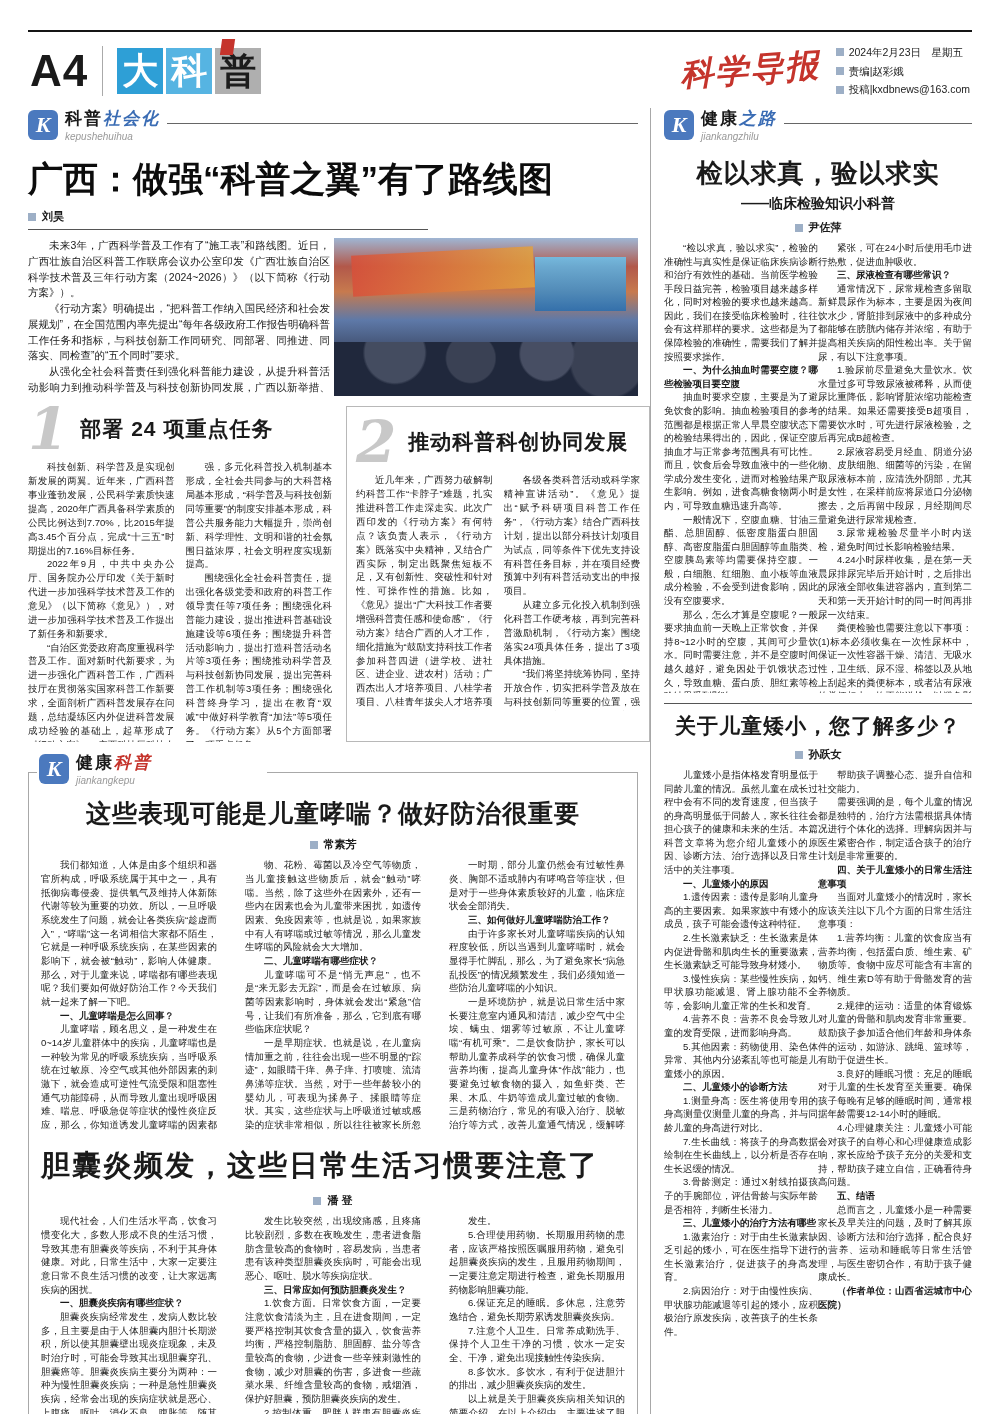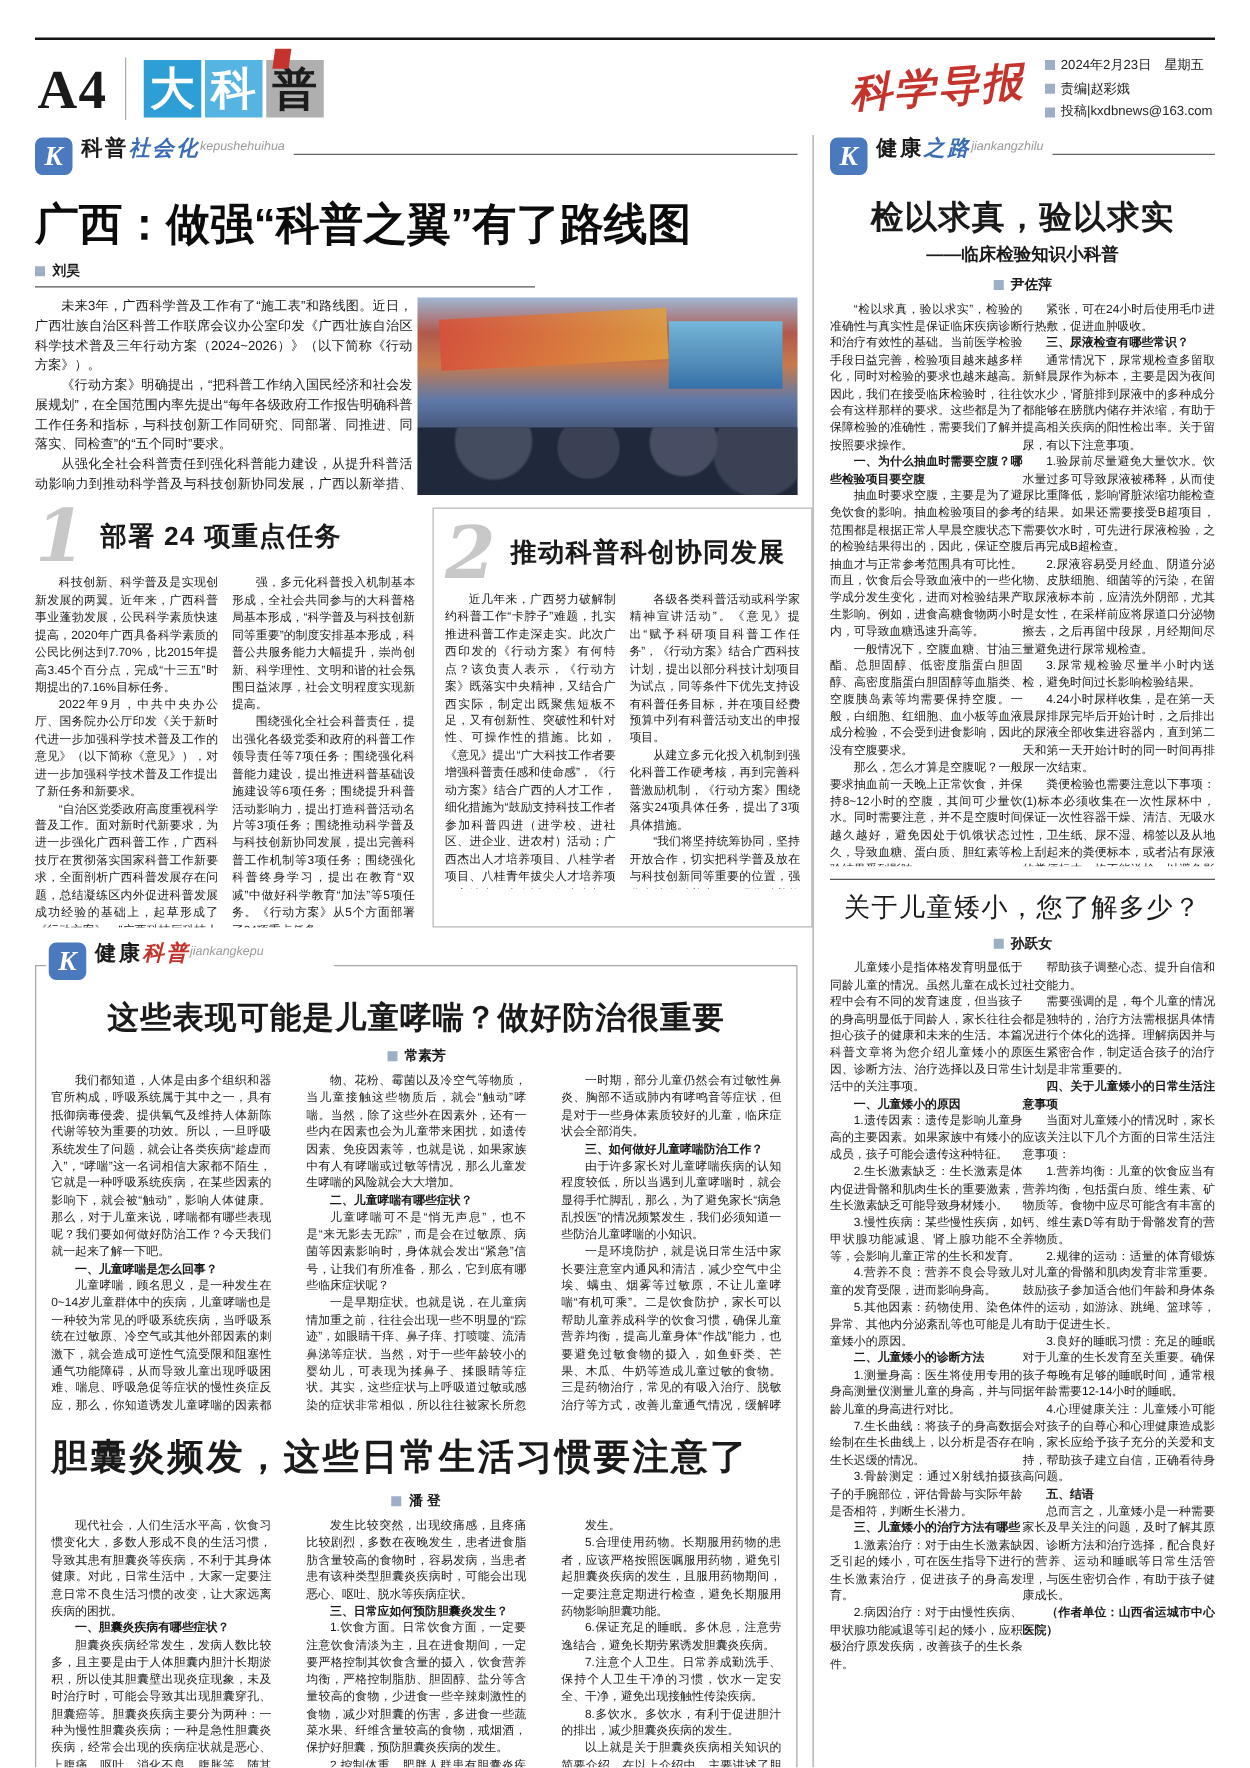--- a/index.html
+++ b/index.html
@@ -3,21 +3,21 @@
 <meta charset="utf-8">
 <style>
 *{margin:0;padding:0;box-sizing:border-box}
 html,body{background:#fff}
 .page{width:1000px;height:1414px;background:#fff;position:relative;overflow:hidden;
   font-family:"Liberation Sans","DejaVu Sans",sans-serif;color:#1a1a1a;padding:0 28px}
 .toprule{margin-top:30px;border-top:2px solid #151515}
 
 .header{display:flex;justify-content:space-between;align-items:center;padding:8px 2px 6px;height:76px}
 .h-left{display:flex;align-items:center;gap:14px}
-.edition{font-family:Liberation Serif, serif;font-size:44px;font-weight:bold;letter-spacing:1px}
+.edition{font-family:Liberation Sans, sans-serif;font-size:44px;font-weight:bold;letter-spacing:1px}
 .vr{width:1px;height:50px;background:#aaa}
 .logo{display:flex;gap:3px}
 .lbox{width:46px;height:46px;display:flex;align-items:center;justify-content:center;font-size:36px;font-weight:900;color:#fff}
 .lbox.b1{background:#2E9FD6}
 .lbox.b2{background:#56B4E2}
 .lbox.b3{background:#AFAFAF;color:#1c1c1c;position:relative}
 .lbox.b3::before{content:"";position:absolute;top:-9px;left:6px;width:13px;height:16px;background:#C5342C;transform:skewX(-8deg)}
 .h-right{display:flex;align-items:center;gap:16px}
 .masthead{color:#C5342C;font-size:33px;font-weight:900;font-style:italic;transform:rotate(-4deg);
   font-family:"DejaVu Serif","Liberation Serif",serif;letter-spacing:2px}
@@ -26,21 +26,21 @@
 .sq{width:8px;height:8px;background:#9DAFC6;display:inline-block;flex:none}
 
 .content{display:flex;align-items:stretch}
 .left{width:622px;padding-right:12px}
 .right{flex:1;border-left:1px solid #a8a8a8;padding-left:13px}
 
 .tag{display:flex;align-items:flex-start;gap:7px;height:38px;margin-top:2px}
 .kbox{width:30px;height:30px;border-radius:6px;background:#4B79BE;color:#fff;font-weight:900;font-size:22px;
   font-style:italic;display:flex;align-items:center;justify-content:center;flex:none;
   font-family:"Liberation Serif",serif}
-.tagtext{display:flex;flex-direction:row;line-height:1.1}
+.tagtext{display:flex;flex-direction:column;line-height:1.1}
 .tagzh{font-size:17px;font-weight:900;letter-spacing:2px;white-space:nowrap}
 .tagzh .script{color:#3A6CB4;font-style:italic}
 .tagzh .script.red{color:#C5342C}
 .tagpy{font-size:10px;color:#999;font-style:italic;margin-top:2px}
 .tagline{flex:1;border-top:1px solid #666;margin-top:13px}
 
 .gx-headline{font-size:35px;font-weight:900;letter-spacing:0;margin:8px 0 6px;color:#0c0c0c;white-space:nowrap}
 .byline-row{display:flex;align-items:center;gap:6px;font-size:11px;font-weight:bold;
   border-bottom:1px solid #555;width:400px;padding-bottom:5px;margin-bottom:8px}
 .gx-row1{display:flex;gap:4px}
@@ -72,21 +72,21 @@
 .cols3{display:flex;gap:28px}
 .c3{flex:1;height:274px;overflow:hidden;font-size:9.5px;line-height:1.44;text-align:justify}
 .dn-h{font-size:29px;font-weight:900;text-align:left;letter-spacing:2px;margin-top:14px}
 .cols3b .c3{height:234px}
 
 .jy-h{font-size:26px;font-weight:900;text-align:center;margin-top:8px;letter-spacing:1px}
 .jy-sub{font-size:14px;text-align:center;margin-top:4px;font-weight:bold}
 .cols2{display:flex;gap:0;margin-top:0}
 .c2{flex:1;height:452px;overflow:hidden;font-size:9.5px;line-height:1.43;text-align:justify}
 .rule{border-top:1px solid #555;margin:10px 0 8px}
-.ax-h{font-size:21px;font-weight:400;text-align:center;letter-spacing:1px}
+.ax-h{font-size:21px;font-weight:700;text-align:center;letter-spacing:1px}
 .cols2b .c2{height:620px}
 
 p{text-indent:2em;margin:0}
 p.h{font-weight:bold}
 p.author{font-weight:bold}
 </style>
 </head>
 <body>
 
 <div class="page">

